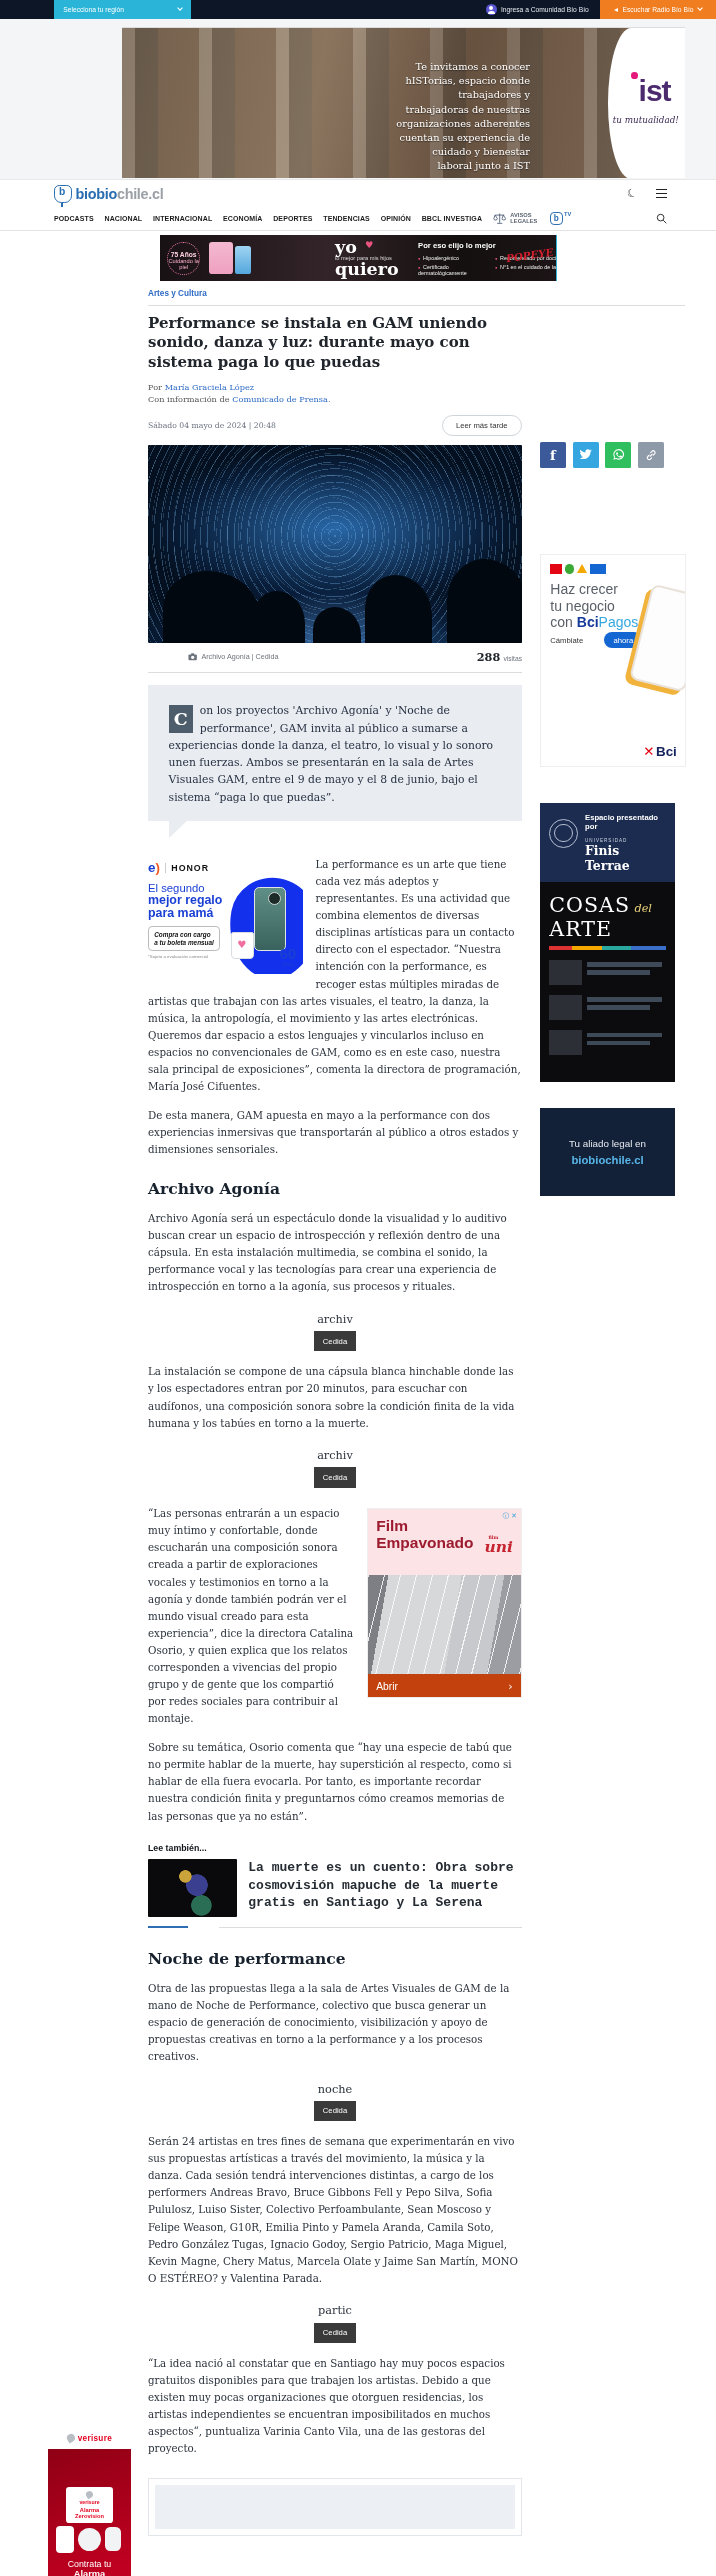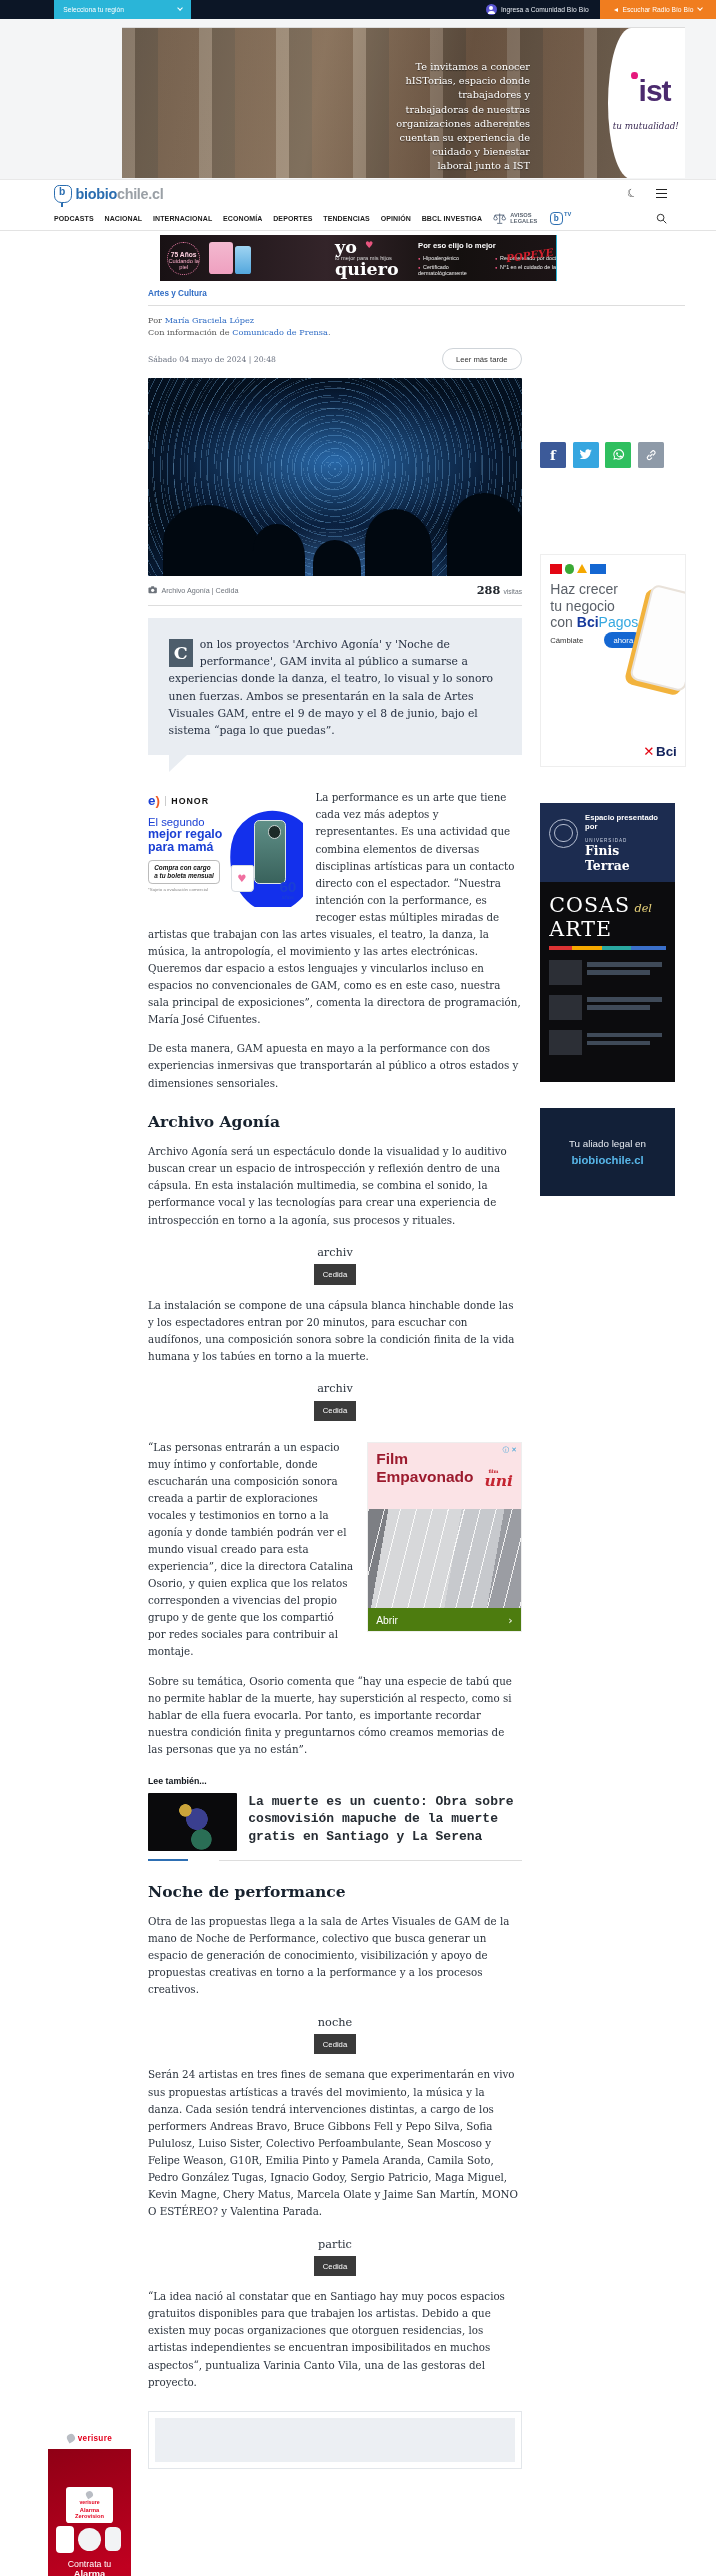--- a/index.html
+++ b/index.html
@@ -23,21 +23,21 @@
   
   .topad { position:absolute; left:122px; top:27px; width:563px; height:151px; background:
     repeating-linear-gradient(90deg, rgba(255,255,255,.10) 0 13.4px, rgba(0,0,0,.18) 13.4px 36px, rgba(90,60,40,.25) 36px 77px),
     linear-gradient(100deg,#7b6a58 0%, #9c8871 35%, #6b5847 60%, #8d7a66 100%); overflow:hidden; border-top:0.5px solid #ddd; }
   .topad-word { position:absolute; left:30px; top:56px; font-family:"DejaVu Serif", serif; font-size:37px; color:#fff; }
   .topad-word b { color:#e8b629; font-style:italic; font-weight:700; }
   .topad-text { position:absolute; right:155px; top:32px; width:134px; font-family:"DejaVu Serif", serif; font-size:9.8px; line-height:1.45; color:#fff; text-align:right; text-shadow:0 0.5px 1px rgba(0,0,0,.5); }
   .topad-panel { position:absolute; right:0; top:0; width:77px; height:151px; background:#fff; border-radius:60% 0 0 60% / 100% 0 0 100%; }
   .ist-logo { position:absolute; right:14.4px; top:46px; font-size:30px; font-weight:bold; color:#4b2a6e; letter-spacing:-1px; }
   .ist-dot { position:absolute; right:47px; top:44px; width:6.7px; height:6.7px; border-radius:50%; background:#e5187c; }
-  .ist-tag { position:absolute; right:6.2px; top:93px; font-family:"DejaVu Serif", serif; font-style:italic; font-size:8.8px; color:#3c2b55; }
+  .ist-tag { position:absolute; right:6.2px; top:87px; font-family:"DejaVu Serif", serif; font-style:italic; font-size:8.8px; color:#3c2b55; }
 
   
   .siteheader { position:absolute; top:179px; left:0; width:716px; height:28px; background:#fff; border-top:0.5px solid #e8e8e8; z-index:3; }
   .brand { position:absolute; left:54px; top:5.2px; display:flex; align-items:center; gap:4.1px; }
   .shield { width:17.5px; height:17.5px; border:1.5px solid #2a6db0; border-radius:5.2px 5.2px 7.2px 7.2px; position:relative; }
   .shield:before { content:"b"; position:absolute; left:4.1px; top:-0.5px; font-weight:bold; font-size:10.3px; color:#2a6db0; }
   .shield:after { content:""; position:absolute; left:6.2px; bottom:-5.2px; width:2.1px; height:4.1px; background:#2a6db0; }
   .brand-text { font-size:14.4px; font-weight:bold; color:#2a6db0; letter-spacing:-0.3px; }
   .brand-text span.gray { color:#9aa0a6; font-weight:bold; }
   .hdr-icons { position:absolute; right:49px; top:7.2px; display:flex; gap:18.5px; align-items:center; }
@@ -92,21 +92,21 @@
   .hero .spark { position:absolute; inset:0; background:repeating-radial-gradient(circle at 48% 44%, transparent 0 2.6px, rgba(170,220,255,.18) 2.6px 3.1px, transparent 3.1px 10.8px); }
   .hero .floor { position:absolute; left:18%; bottom:0; width:64%; height:26%; background:radial-gradient(ellipse at 50% 100%, rgba(90,150,220,.5), transparent 70%); }
   .hero .sil { position:absolute; background:#010810; border-radius:45% 55% 10% 10%; }
   .s1 { left:4%; bottom:-6%; width:26%; height:42%; border-radius:40% 60% 8% 8%; }
   .s2 { left:28%; bottom:-4%; width:14%; height:30%; }
   .s3 { left:44%; bottom:-8%; width:13%; height:26%; border-radius:50% 50% 0 0; }
   .s4 { left:58%; bottom:-4%; width:18%; height:38%; border-radius:55% 45% 8% 8%; }
   .s5 { left:80%; bottom:-6%; width:22%; height:48%; border-radius:40% 45% 0 0; }
 
   .caprow { display:flex; align-items:baseline; margin-top:7.2px; }
-  .cap { font-size:7.2px; color:#6d737b; display:flex; align-items:center; gap:4.1px; }
+  .cap { font-size:7.2px; color:#6d737b; display:flex; align-items:center; gap:4.1px;margin-left:40px; }
   .visits { margin-left:auto; display:flex; align-items:baseline; gap:3.1px; }
   .visits b { font-size:11.3px; color:#1f242b; font-weight:bold; font-family:"DejaVu Serif", serif; }
   .visits span { font-size:6.7px; color:#6d737b; }
   .caphr { width:374px; height:0.5px; background:#ddd; margin:8.2px 0 0; }
 
   .leadbox { margin-top:12.4px; background:#e9edf2; padding:17.5px 20.6px 15.5px; font-family:"DejaVu Serif", serif; font-size:10.8px; line-height:1.6; color:#273142; }
   .dropcap { float:left; width:24px; height:28px; background:#4d5d6b; color:#fff; font-size:17.5px; font-weight:bold; display:flex; align-items:center; justify-content:center; margin:3.1px 7.2px 0 0; font-family:"DejaVu Serif", serif; }
   .tail { width:0; height:0; border-top:17.5px solid #e9edf2; border-right:18.5px solid transparent; margin-left:20.6px; }
 
   .content p.body { font-family:"DejaVu Serif", serif; font-size:10.3px; line-height:1.66; color:#2b333d; margin-top:12px; }
@@ -140,21 +140,21 @@
   .filmad { float:right; width:155px; height:190px; margin:3.1px 0 6.2px 13.4px; border:0.5px solid #eee; background:#fff; position:relative; overflow:hidden; }
   .fa-head { height:66px; background:#fbe3e6; padding:7.2px 8.2px; position:relative; }
   .fa-title { font-size:15.5px; font-weight:bold; color:#9c1b2e; line-height:1.15; }
   .fa-ic { position:absolute; right:4.1px; top:3.1px; font-size:6.7px; color:#35a0d6; font-family:"DejaVu Sans", sans-serif; }
   .fa-logo { position:absolute; right:8.2px; top:28px; font-family:"DejaVu Serif", serif; font-style:italic; font-weight:bold; font-size:15.5px; color:#c52531; }
   .fa-logo small { position:absolute; left:4.1px; top:-2.1px; font-size:4.6px; color:#c52531; font-style:normal; }
   .fa-photo { height:99px; background:
       repeating-linear-gradient(104deg, rgba(255,255,255,.85) 0 1px, transparent 1px 15.5px),
       linear-gradient(100deg,#7d7f84 0 12%, #d7d8da 12% 55%, #c7c9cd 55% 80%, #9b9da3 80%);
   }
-  .fa-bar { height:25px; background:#4d7c0f; color:#fff; display:flex; align-items:center; padding:0 8.2px; font-size:10.3px; }
+  .fa-bar { height:25px; background:#c2410c; color:#fff; display:flex; align-items:center; padding:0 8.2px; font-size:10.3px; }
   .fa-bar .arr { margin-left:auto; font-size:11.3px; font-family:"DejaVu Sans", sans-serif; }
 
   
   .lee { clear:both; margin-top:18.5px; }
   .lee-label { font-size:8.8px; font-weight:bold; color:#10151b; }
   .lee-row { display:flex; gap:11.3px; margin-top:6.2px; }
   .lee-thumb { width:89px; height:58px; flex:none; border-radius:1px; }
   .lt1 { background:radial-gradient(circle at 42% 30%, #caa43a 0 9%, transparent 10%), radial-gradient(circle at 55% 45%, #3a3f8f 0 18%, transparent 19%), radial-gradient(circle at 60% 80%, #2a6e55 0 14%, transparent 15%), #0a0a0c; }
   .lee-title { font-family:Liberation Mono, monospace; font-size:13px; font-weight:bold; line-height:1.35; color:#262c33; cursor:pointer; }
   .lee-under { display:flex; align-items:center; margin-top:8.2px; }
@@ -324,20 +324,21 @@
       <span>Recomendado por doctores</span>
       <span>Certificado dermatológicamente</span>
       <span>N°1 en el cuidado de la piel</span>
     </div>
     <div class="pp-brand">POPEYE</div>
   </div>
 
   <div class="content">
     <a class="cat">Artes y Cultura</a>
     <div class="cat-hr"></div>
+    <h1 class="title">Performance se instala en GAM uniendo sonido, danza y luz: durante mayo con sistema paga lo que puedas</h1>
     <div class="byline"><span>Por </span><a>María Graciela López</a></div>
     <div class="srcline"><span>Con información de </span><a style="color:#2e6bc4;cursor:pointer;">Comunicado de Prensa</a><span>.</span></div>
     <div class="metarow">
       <span class="date">Sábado 04 mayo de 2024 | 20:48</span>
       <button class="readlater">Leer más tarde</button>
     </div>
 
     <div class="hero">
       <div class="spark"></div>
       <div class="floor"></div>

